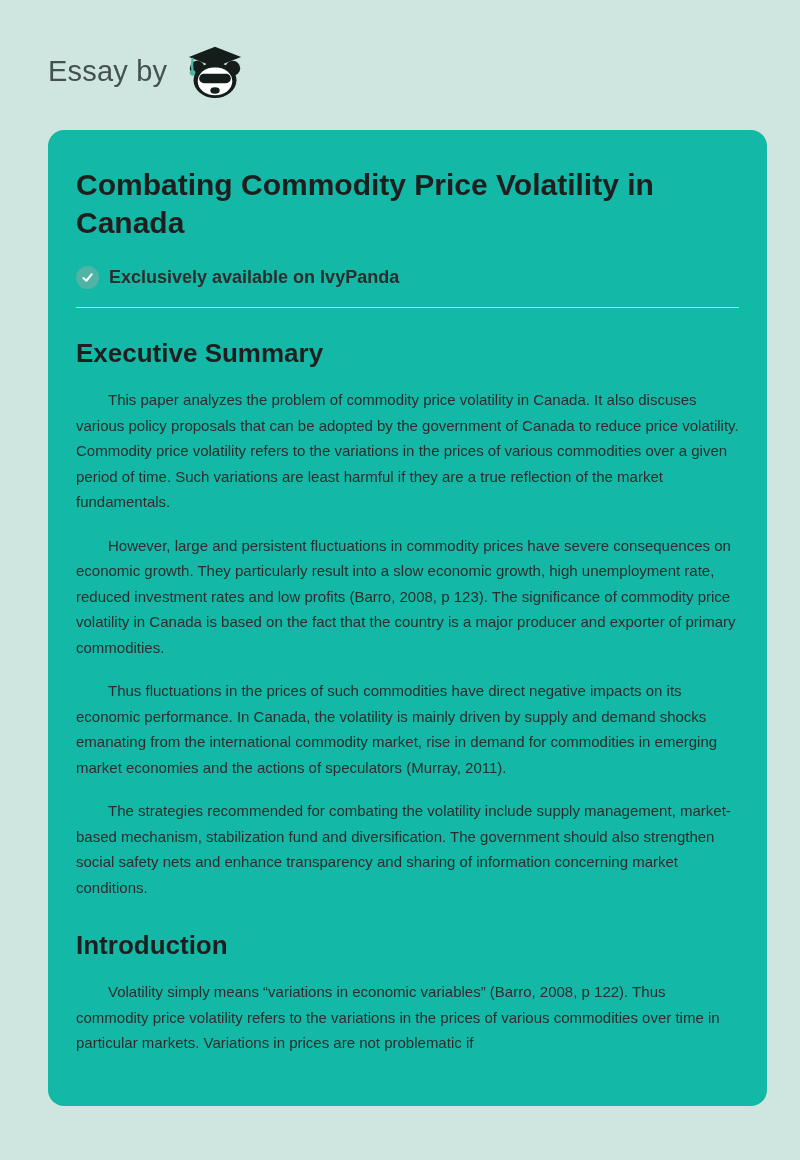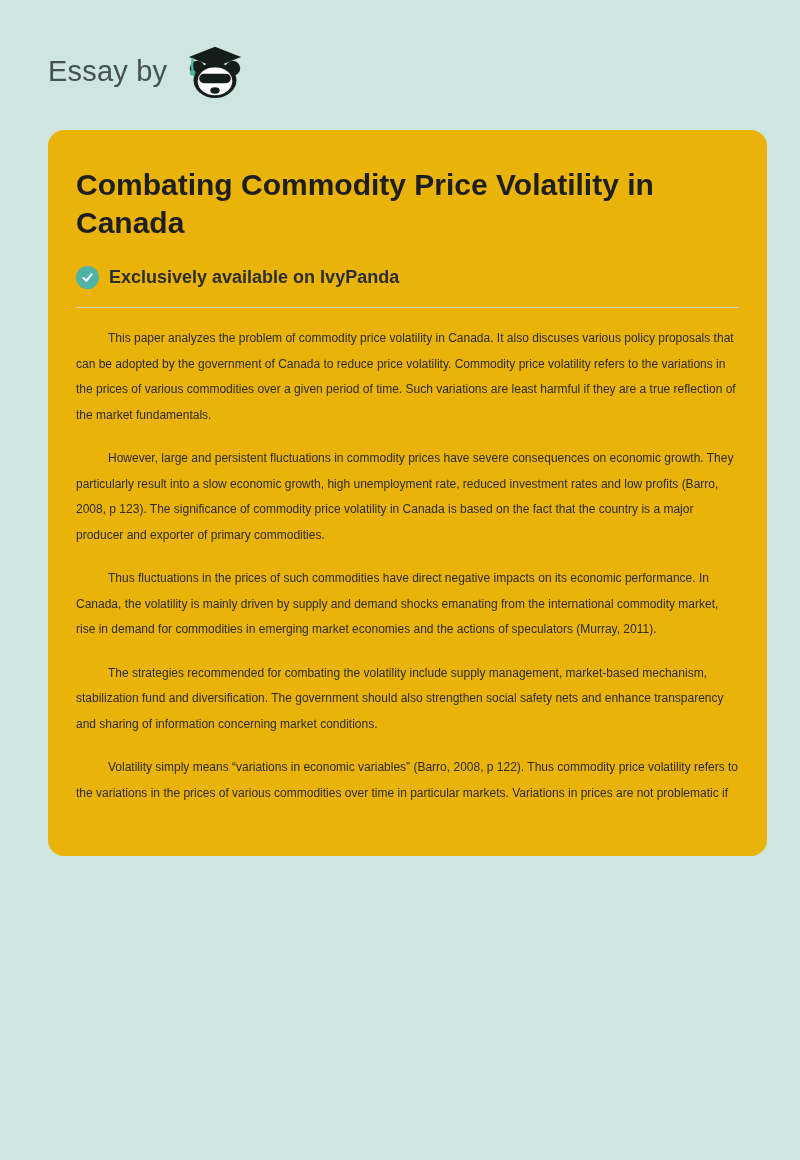--- a/index.html
+++ b/index.html
@@ -37,21 +37,21 @@
     letter-spacing: 0.2px;
   }
   .brand sup {
     font-size: 12px;
     font-weight: 700;
     vertical-align: super;
   }
 
   
   .card {
-    background: #eab308;
+    background: #14b8a6;
     border-radius: 16px;
     margin: 30px 33px 0 48px;
     padding: 36px 28px 50px 28px;
   }
   h1.essay-title {
     font-size: 30px;
     line-height: 38px;
     font-weight: 700;
     color: #1e1e1e;
   }
@@ -83,21 +83,21 @@
     margin-top: 18px;
   }
   h2.section-heading {
     font-size: 26px;
     font-weight: 700;
     color: #1e1e1e;
     margin-top: 30px;
   }
   p.para {
     margin-top: 18px;
-    font-size: 12px;
+    font-size: 15px;
     line-height: 25.5px;
     color: #2d2d2d;
     text-indent: 32px;
   }
 </style>
 </head>
 <body>
 
 <div class="page">
 
@@ -133,22 +133,24 @@
       <span class="check">
         <svg width="13" height="13" viewBox="0 0 14 14" aria-hidden="true">
           <polyline points="2.5,7.5 5.8,10.5 11.5,3.5" fill="none" stroke="#ffffff" stroke-width="2.2" stroke-linecap="round" stroke-linejoin="round"></polyline>
         </svg>
       </span>
       <span class="badge-text">Exclusively available on IvyPanda</span>
     </div>
 
     <hr class="divider">
 
+    <h2 class="section-heading">Executive Summary</h2>
     <p class="para">This paper analyzes the problem of commodity price volatility in Canada. It also discuses various policy proposals that can be adopted by the government of Canada to reduce price volatility. Commodity price volatility refers to the variations in the prices of various commodities over a given period of time. Such variations are least harmful if they are a true reflection of the market fundamentals.</p>
     <p class="para">However, large and persistent fluctuations in commodity prices have severe consequences on economic growth. They particularly result into a slow economic growth, high unemployment rate, reduced investment rates and low profits (Barro, 2008, p 123). The significance of commodity price volatility in Canada is based on the fact that the country is a major producer and exporter of primary commodities.</p>
     <p class="para">Thus fluctuations in the prices of such commodities have direct negative impacts on its economic performance. In Canada, the volatility is mainly driven by supply and demand shocks emanating from the international commodity market, rise in demand for commodities in emerging market economies and the actions of speculators (Murray, 2011).</p>
     <p class="para">The strategies recommended for combating the volatility include supply management, market-based mechanism, stabilization fund and diversification. The government should also strengthen social safety nets and enhance transparency and sharing of information concerning market conditions.</p>
 
+    <h2 class="section-heading">Introduction</h2>
     <p class="para">Volatility simply means “variations in economic variables” (Barro, 2008, p 122). Thus commodity price volatility refers to the variations in the prices of various commodities over time in particular markets. Variations in prices are not problematic if</p>
 
   </main>
 
 </div>
 
 </body></html>

